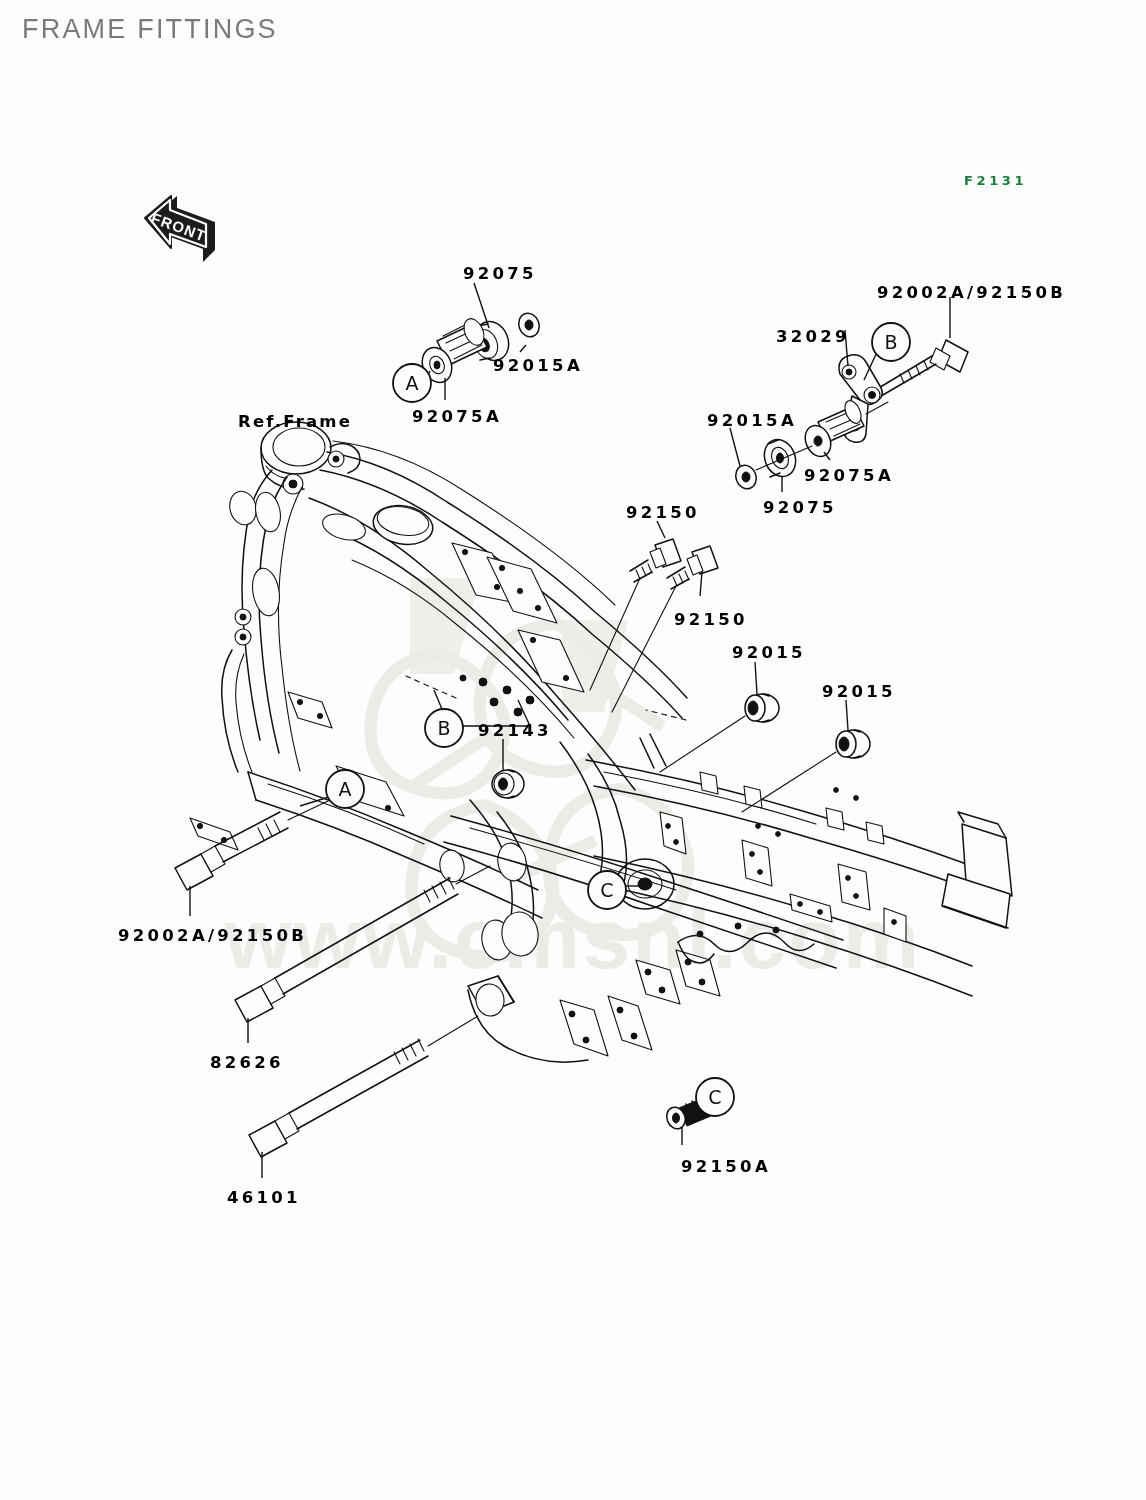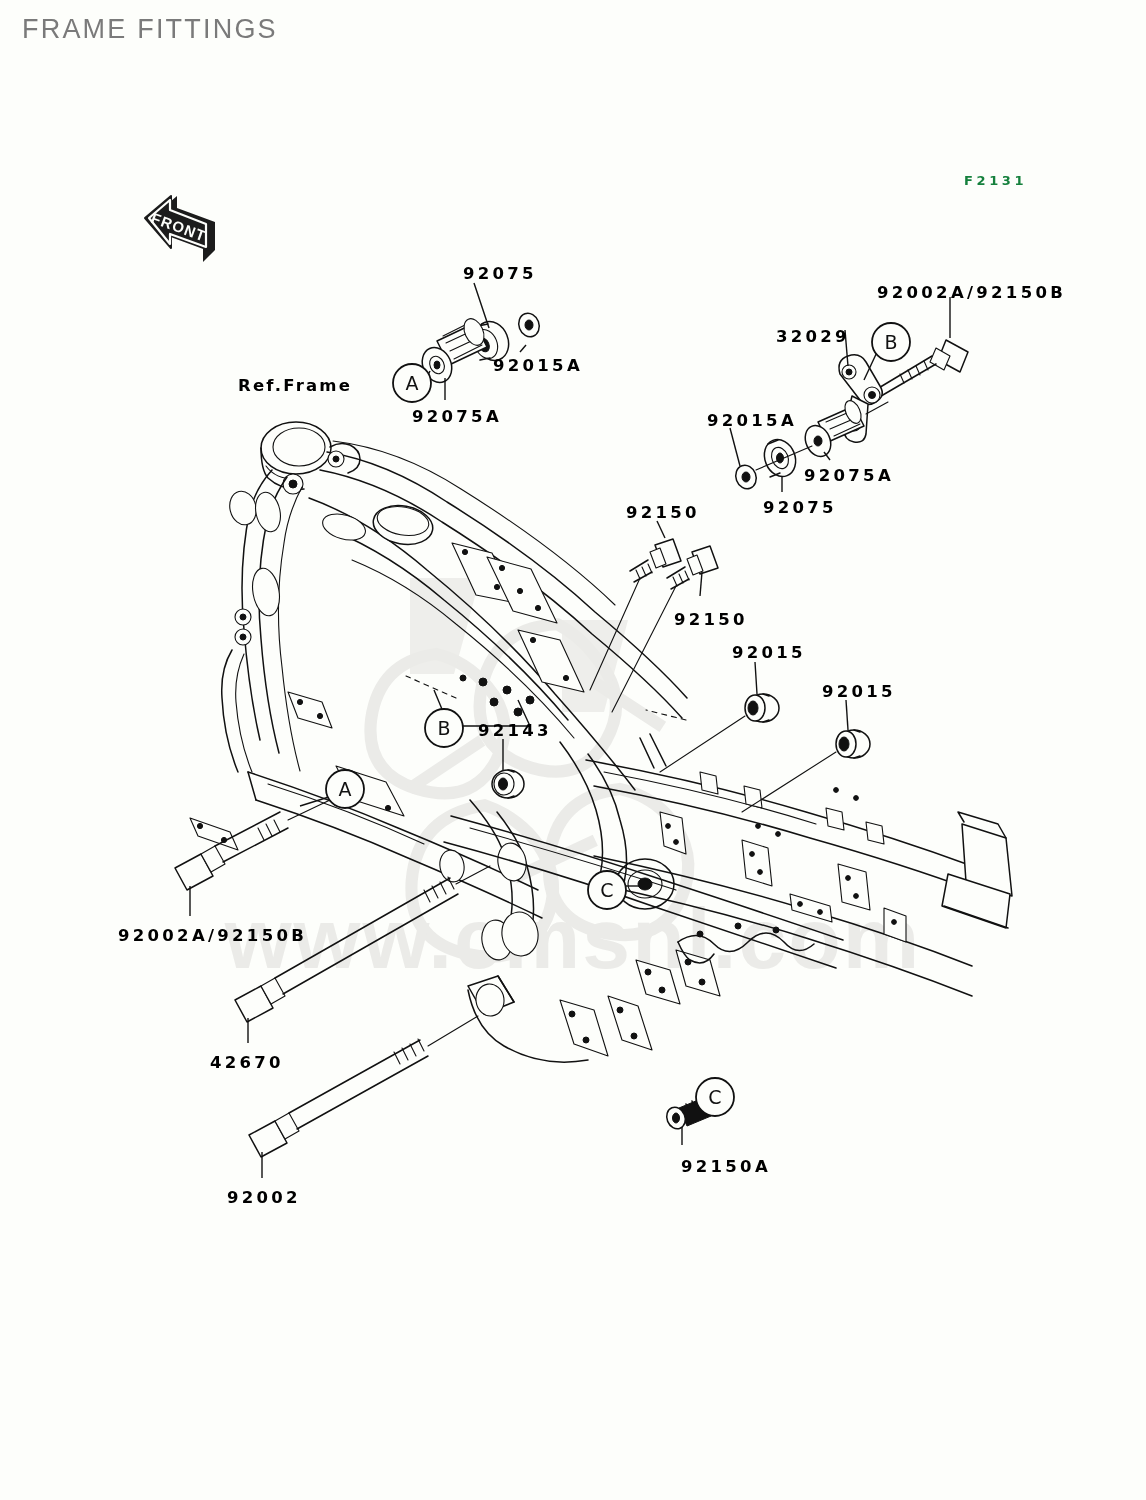--- a/index.html
+++ b/index.html
@@ -62,20 +62,21 @@
     font-family: "DejaVu Sans", sans-serif;
     font-size: 16.5px;
     font-weight: bold;
     letter-spacing: 3.3px;
     color: #000000;
     white-space: nowrap;
     line-height: 1;
   }
   .plabel.ref {
     letter-spacing: 2.2px;
+    margin-top: 36px;
   }
   svg.art {
     position: absolute;
     left: 0; top: 0;
     width: 1146px;
     height: 1500px;
     pointer-events: none;
   }
   .front-badge {
     position: absolute;
@@ -492,22 +493,22 @@
       <div class="plabel" style="left: 776px; top: 313px; margin-top: 16px;">32029</div>
       <div class="plabel" style="left: 707px; top: 413px;">92015A</div>
       <div class="plabel" style="left: 804px; top: 468px;">92075A</div>
       <div class="plabel" style="left: 763px; top: 500px;">92075</div>
       <div class="plabel" style="left: 626px; top: 505px;">92150</div>
       <div class="plabel" style="left: 674px; top: 612px;">92150</div>
       <div class="plabel" style="left: 732px; top: 645px;">92015</div>
       <div class="plabel" style="left: 822px; top: 684px;">92015</div>
       <div class="plabel" style="left: 478px; top: 723px;">92143</div>
       <div class="plabel" style="left: 118px; top: 928px;">92002A/92150B</div>
-      <div class="plabel" style="left: 210px; top: 1055px;">42670</div>
-      <div class="plabel" style="left: 227px; top: 1190px;">92002</div>
+      <div class="plabel" style="left: 210px; top: 1055px;">82626</div>
+      <div class="plabel" style="left: 227px; top: 1190px;">46101</div>
       <div class="plabel" style="left: 681px; top: 1159px;">92150A</div>
     </div>
   <div id="callout-layer">
       <svg viewBox="0 0 1146 1500" width="1146" height="1500" style="position: absolute; left: 0px; top: 0px;">
         <g>
           <circle cx="412" cy="383" r="19" fill="#fdfefb" stroke="#111" stroke-width="1.8"></circle>
           <text x="412" y="390" text-anchor="middle" font-family="DejaVu Sans, sans-serif" font-size="19" fill="#111">A</text>
         </g>
         <g>
           <circle cx="891" cy="342" r="19" fill="#fdfefb" stroke="#111" stroke-width="1.8"></circle>

